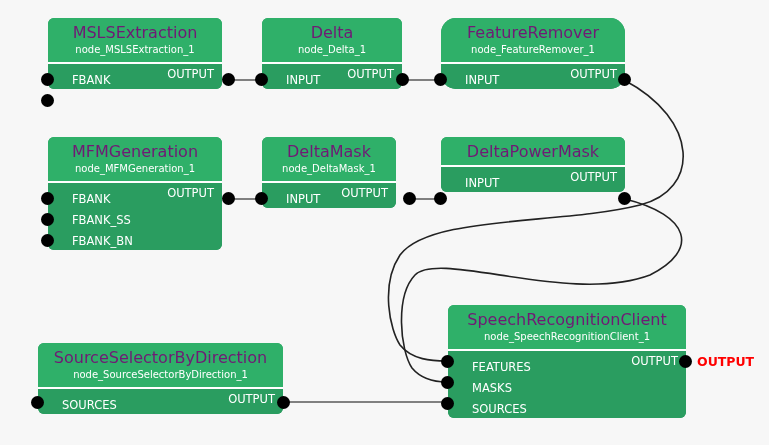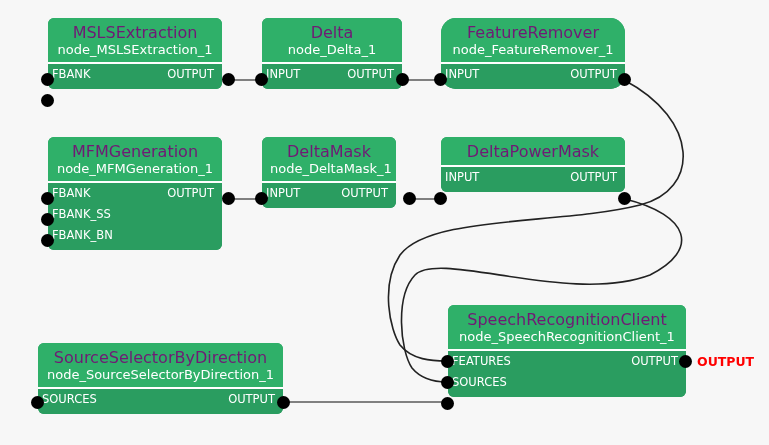--- a/index.html
+++ b/index.html
@@ -45,41 +45,41 @@
   }
   .node-title {
     color: #701a75;
     font-size: 16px;
     line-height: 19px;
     white-space: nowrap;
     letter-spacing: 0px;
   }
   .node-subtitle {
     color: #ffffff;
-    font-size: 13px;
+    font-size: 10px;
     line-height: 16px;
     white-space: nowrap;
   }
   .node-body {
     background: #2a9d60;
     padding: 0 0 4px 0;
   }
   .port-row {
     position: relative;
     height: 21px;
     line-height: 21px;
   }
   .port-label {
     position: absolute;
     color: #ffffff;
     font-size: 11.5px;
     line-height: 21px;
     white-space: nowrap;
   }
-  .port-label.in { left: 4px; }
+  .port-label.in { left: 24px; margin-top: 6px; }
   .port-label.out { right: 8px; }
   .port-dot {
     position: absolute;
     width: 13px;
     height: 13px;
     border-radius: 50%;
     background: #000000;
     z-index: 3;
   }
   .final-output {
@@ -212,20 +212,23 @@
     <div class="node-header">
       <div class="node-title">SpeechRecognitionClient</div>
       <div class="node-subtitle">node_SpeechRecognitionClient_1</div>
     </div>
     <div class="node-body">
       <div class="port-row">
         <span class="port-label in">FEATURES</span>
         <span class="port-label out">OUTPUT</span>
       </div>
       <div class="port-row">
+        <span class="port-label in">MASKS</span>
+      </div>
+      <div class="port-row">
         <span class="port-label in">SOURCES</span>
       </div>
     </div>
   </div>
   <span class="port-dot" style="left:441px; top:355px;"></span>
   <span class="port-dot" style="left:441px; top:376px;"></span>
   <span class="port-dot" style="left:441px; top:397px;"></span>
   <span class="port-dot" style="left:679px; top:355px;"></span>
   <span class="final-output" style="left:697px; top:355px;">OUTPUT</span>
 

